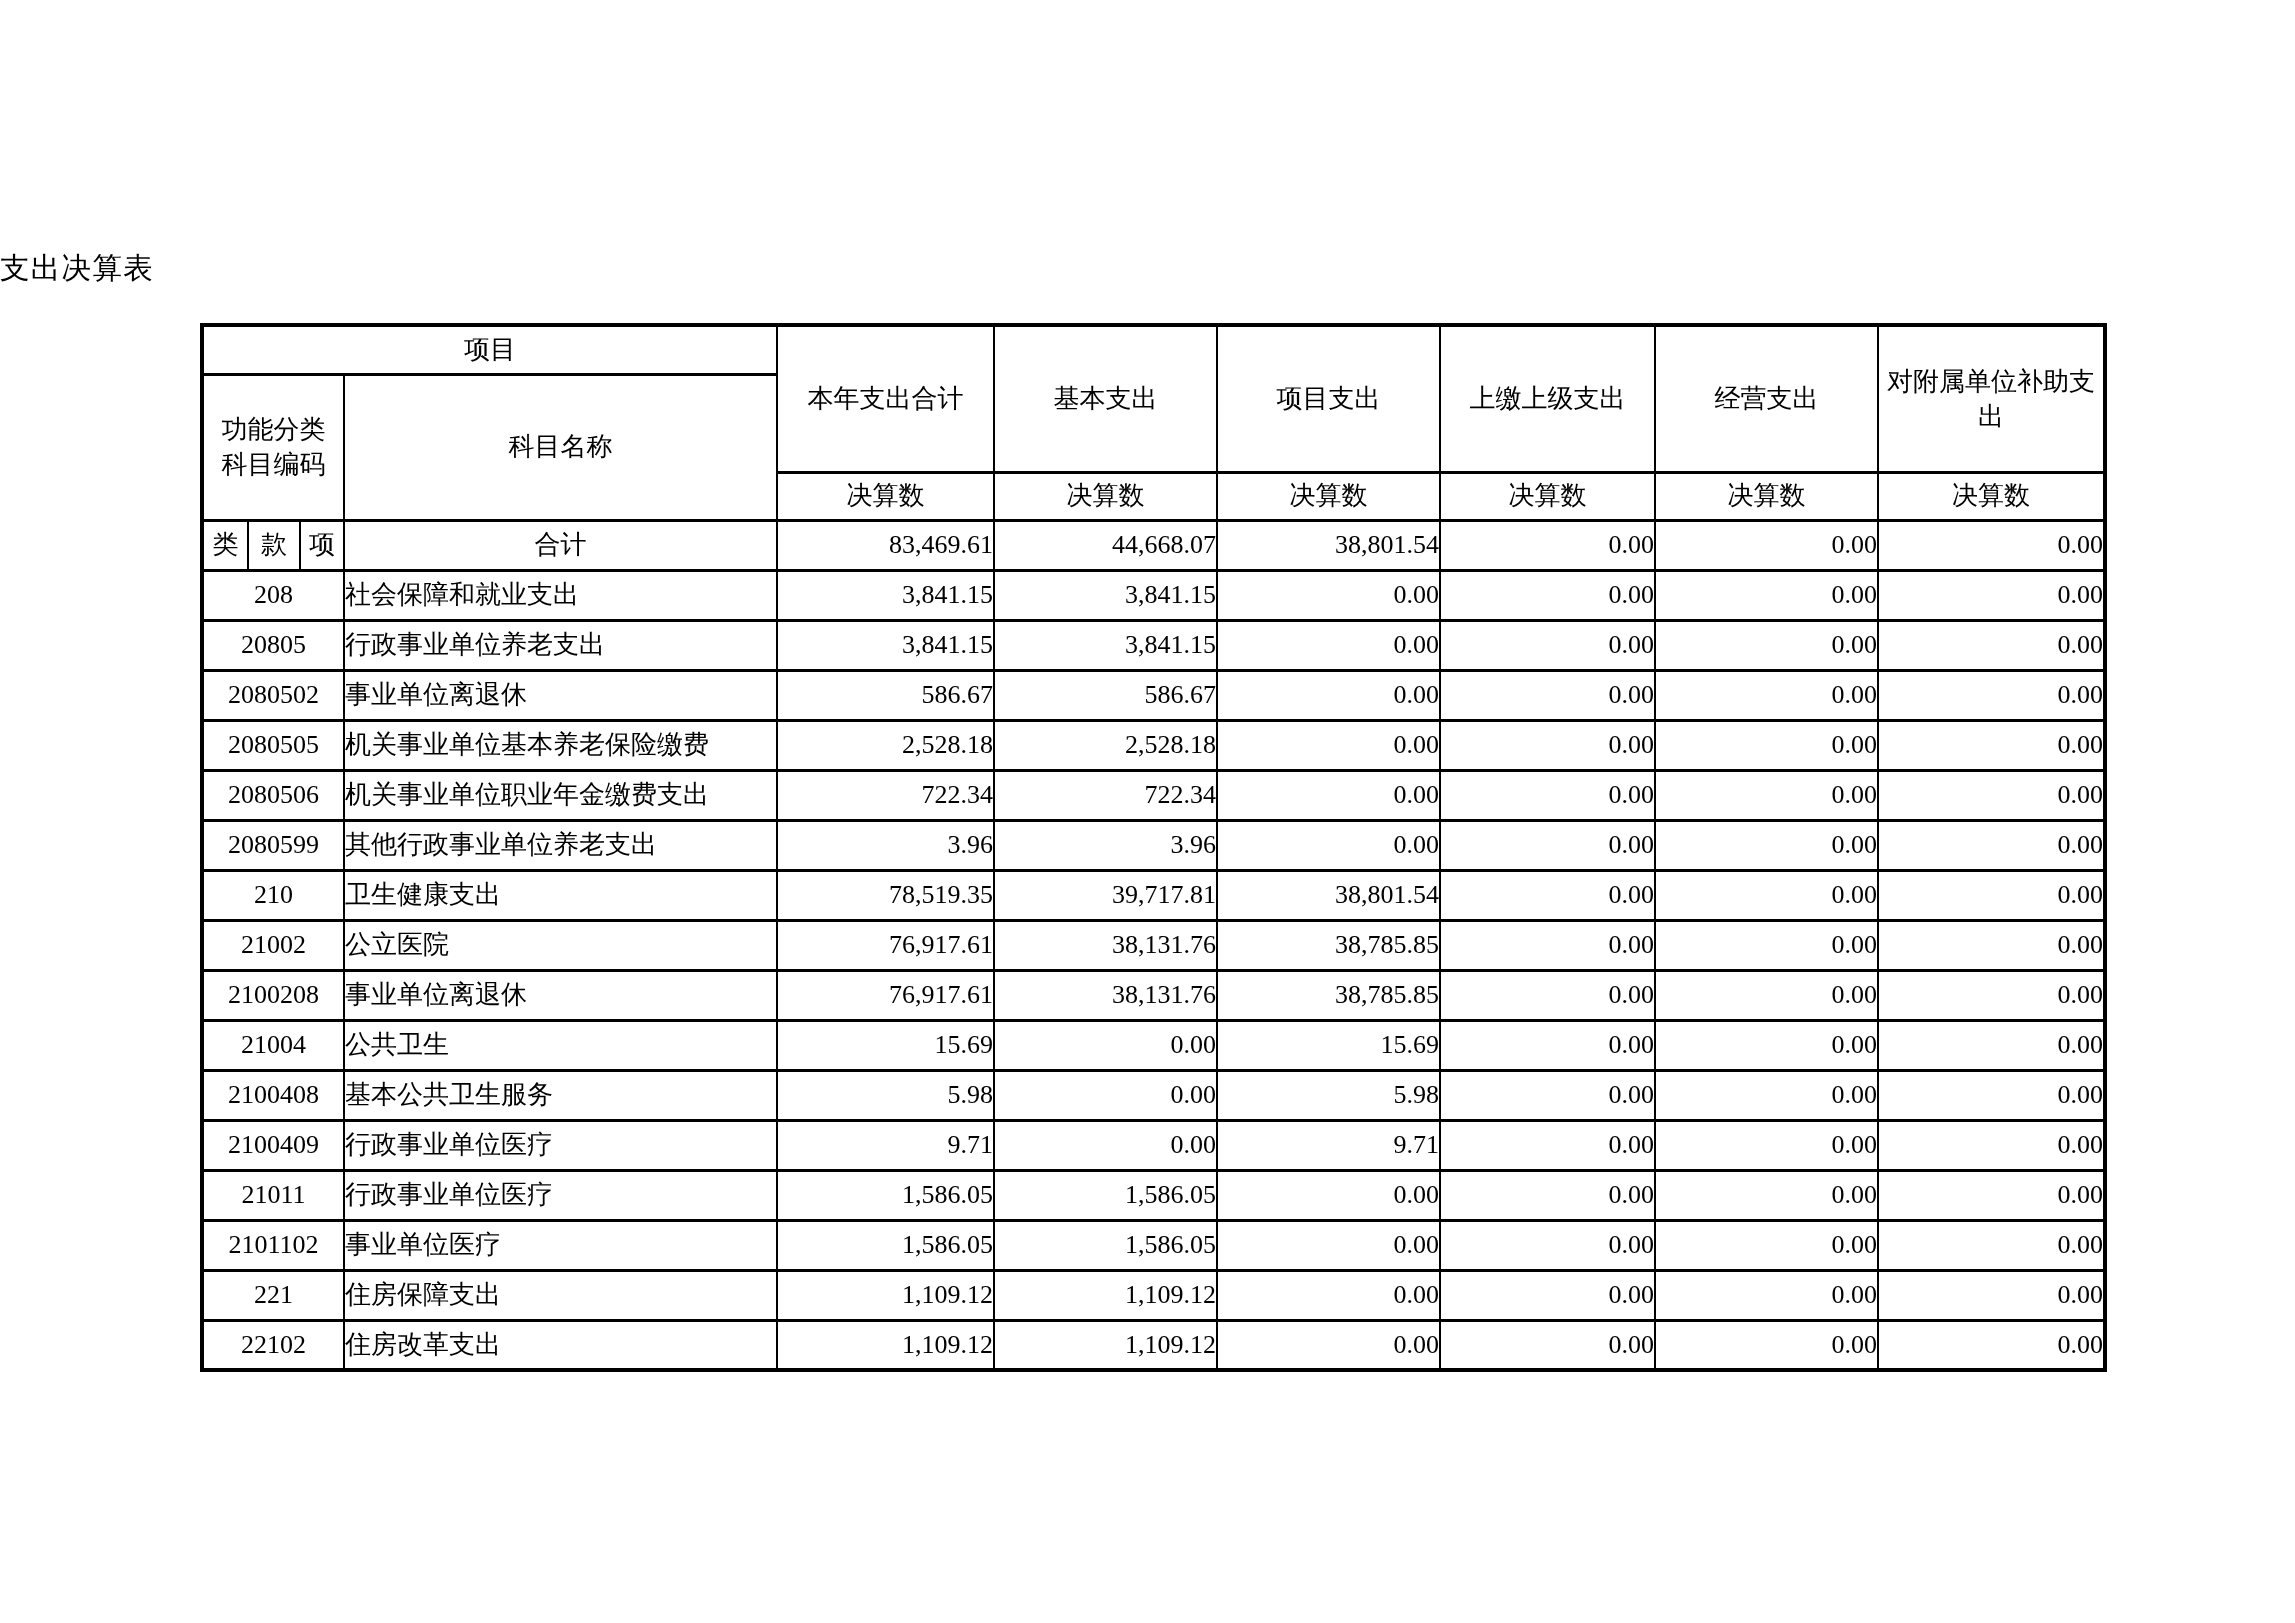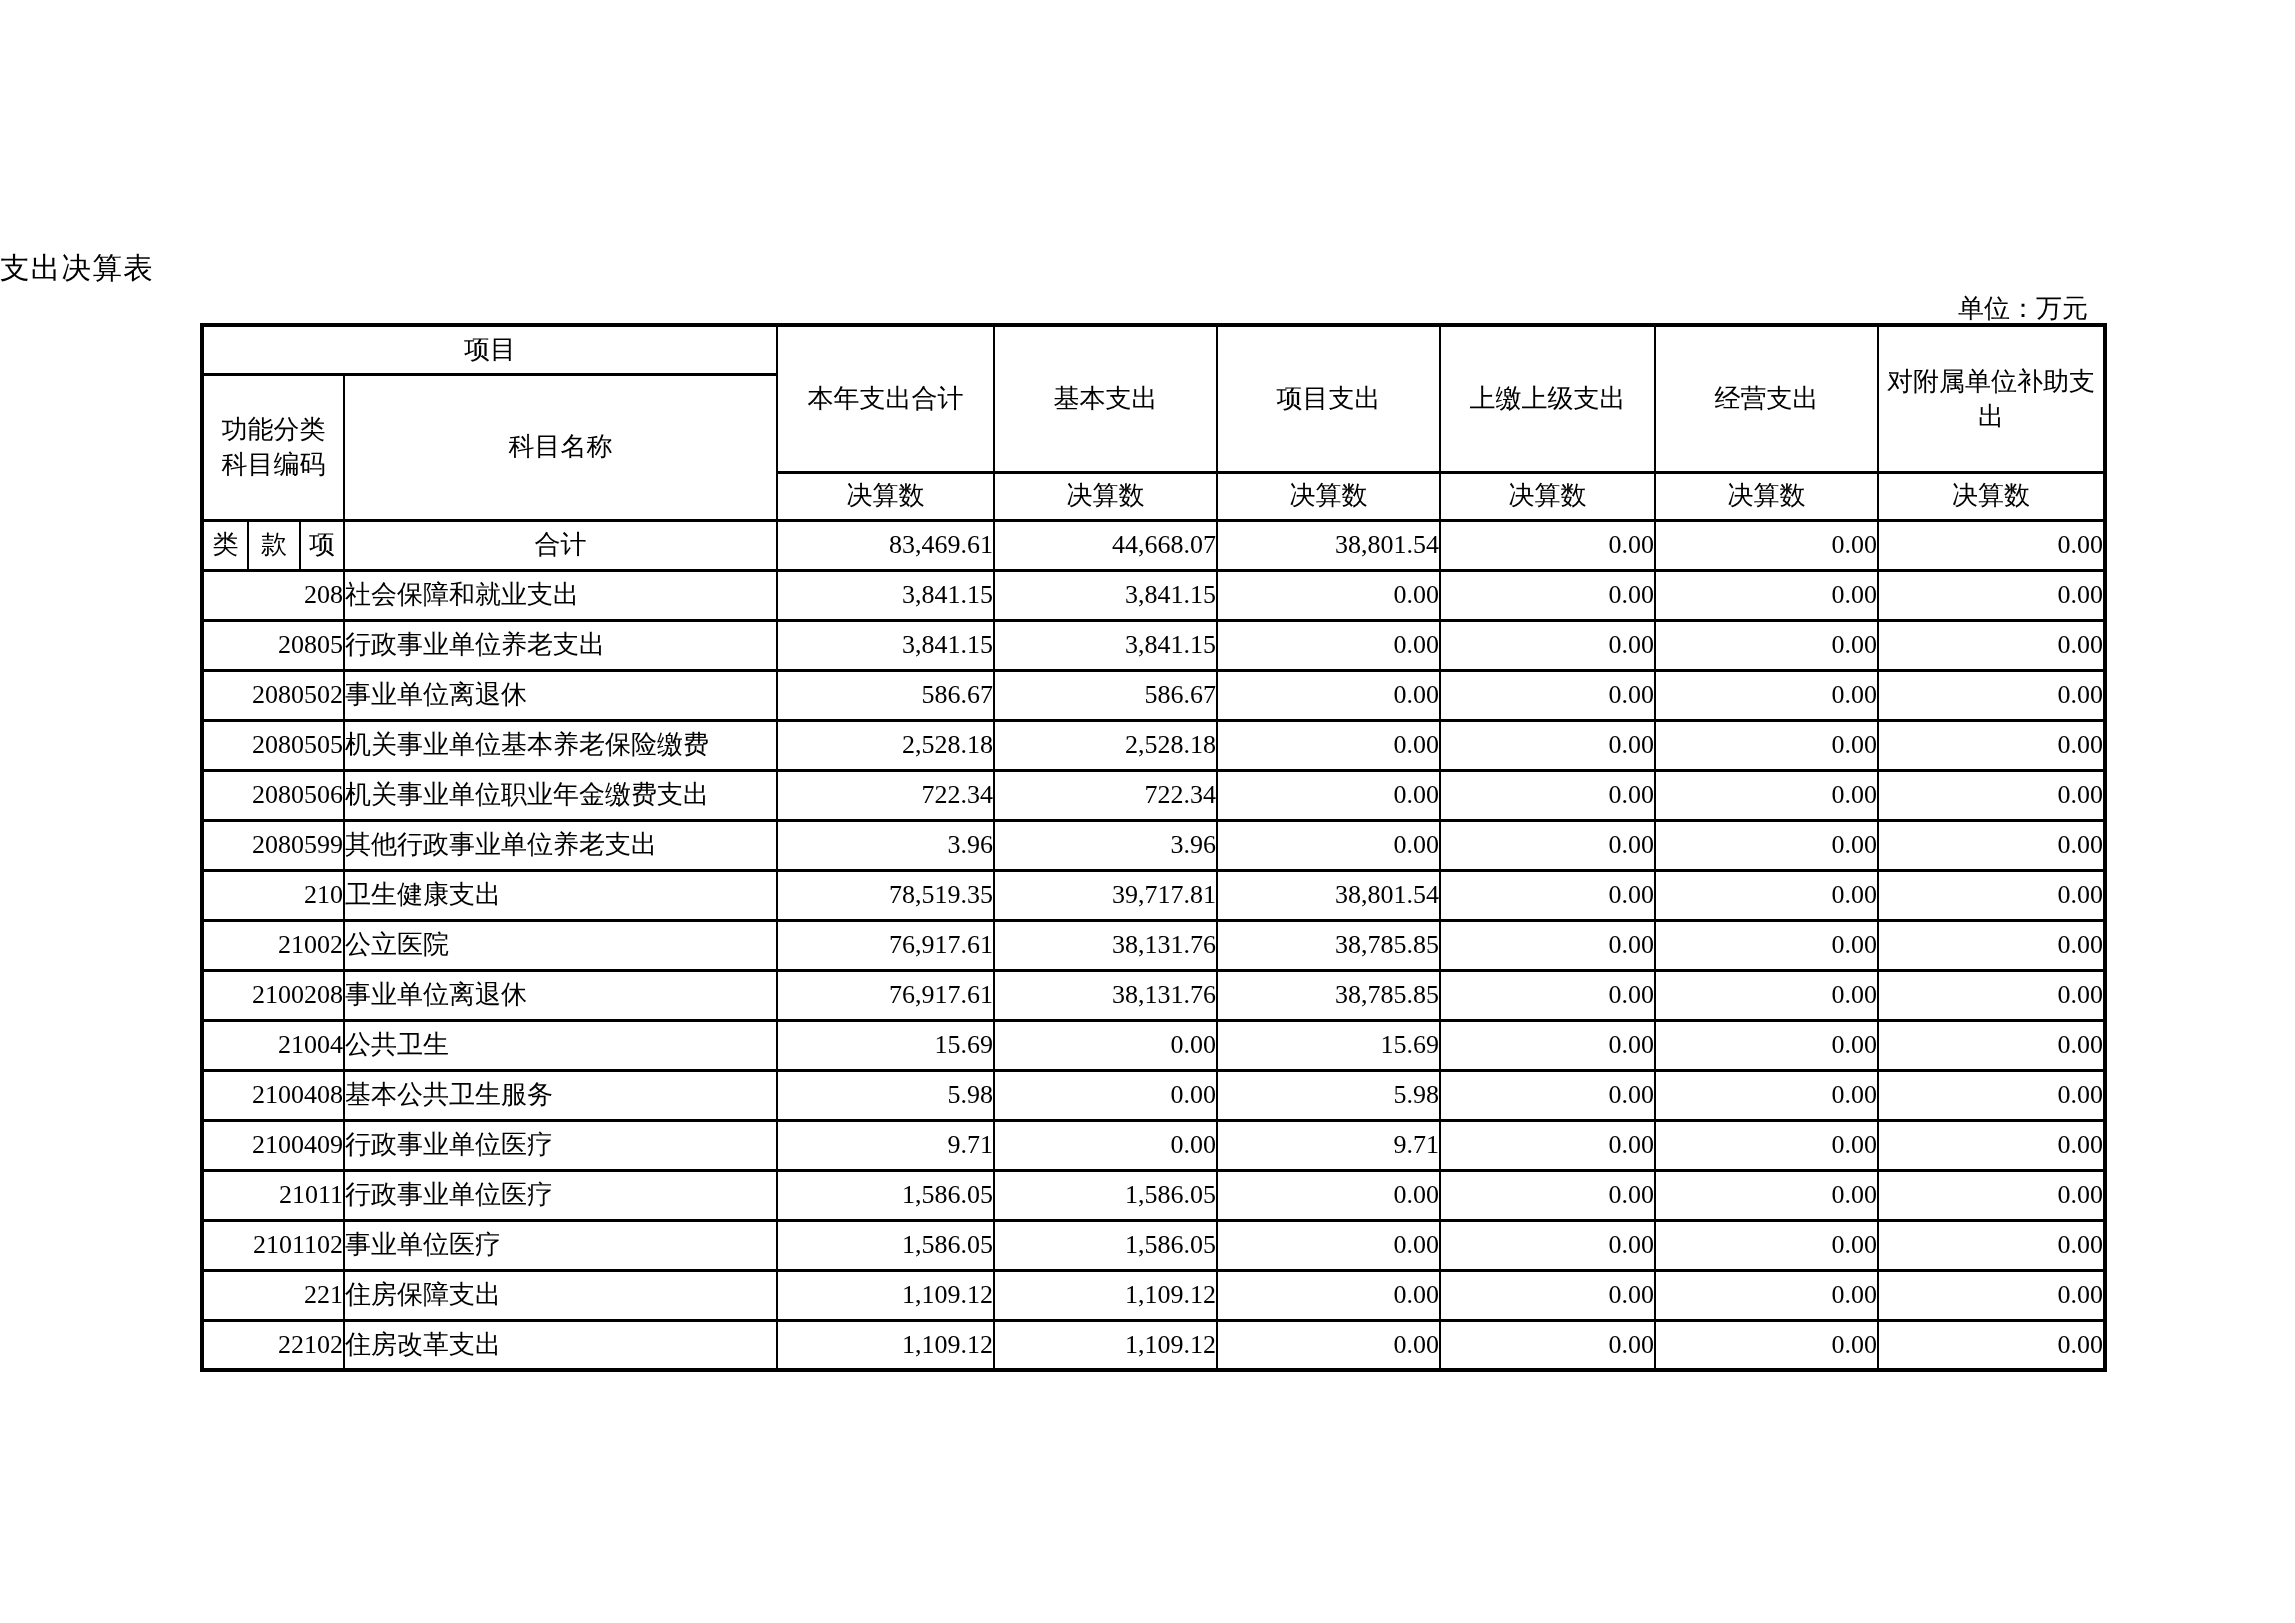--- a/index.html
+++ b/index.html
@@ -48,34 +48,33 @@
     border-bottom: 3.9px solid #000;
     vertical-align: middle;
     padding: 0;
     overflow: hidden;
     line-height: 1.35;
   }
   td.c { text-align: center; }
   td.pre { white-space: pre-line; }
   td.wrap { padding-left: 19.6px; padding-right: 19.6px; }
   td.num { text-align: right; padding-right: 11.8px; font-variant-numeric: lining-nums; }
-  td.code { text-align: right; padding-left: 7.9px; }
+  td.code { text-align: center; padding-left: 7.9px; }
   td.name { text-align: left; padding-left: 9.2px; }
   tr.r-proj  { height: 49px; }
   tr.r-sub   { height: 98px; }
   tr.r-amt   { height: 48px; }
   tr.r-data  { height: 50px; }
 </style>
 </head>
 <body>
 
 <div class="page">
 
   <div class="title">支出决算表</div>
-  <div class="unit">单位：万元</div>
 
   <table class="tbl">
     <colgroup>
       <col style="width:46px">
         <col style="width:52px">
         <col style="width:44px">
       <col style="width:433px">
       <col style="width:217px">
         <col style="width:223px">
         <col style="width:223px">

